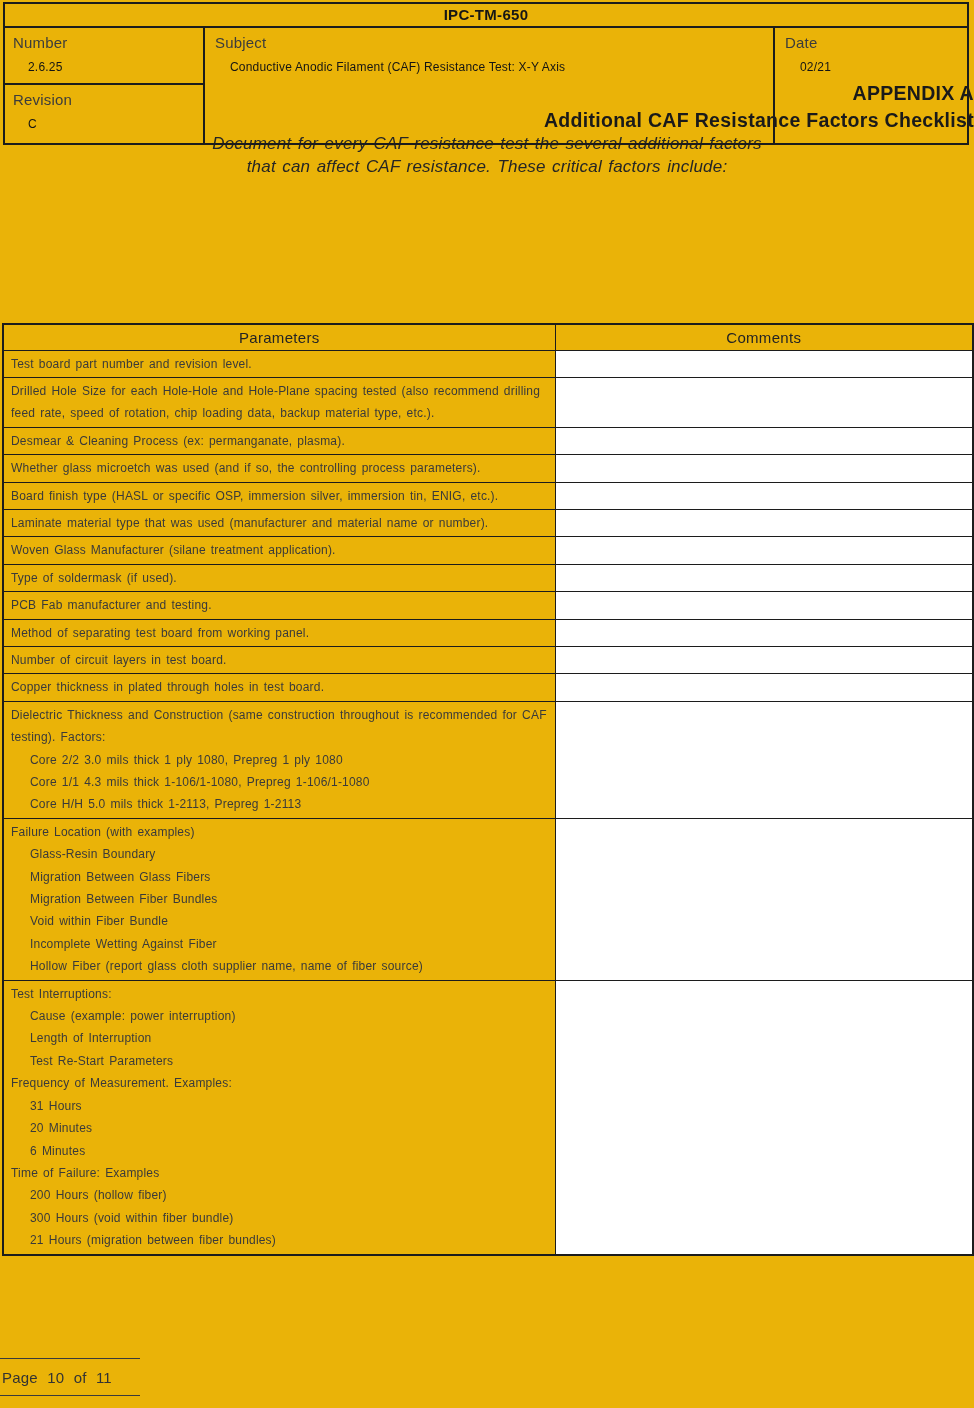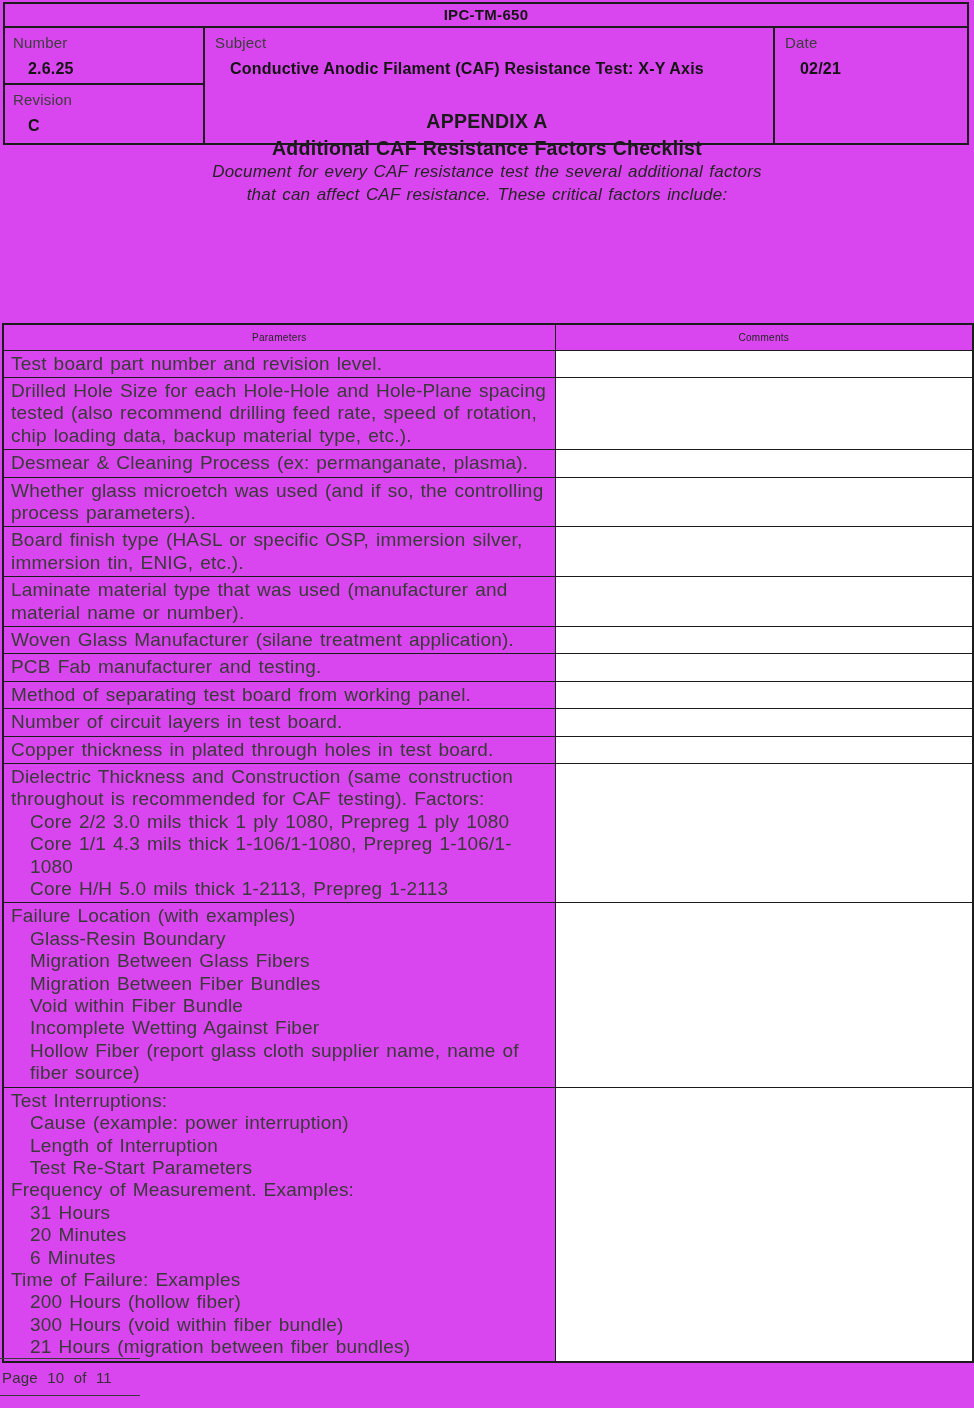--- a/index.html
+++ b/index.html
@@ -1,21 +1,21 @@
 <!DOCTYPE html>
 <html><head>
 <meta charset="utf-8">
 <style>
   * { box-sizing: border-box; margin: 0; padding: 0; }
   html, body { background: #ffffff; }
   .page {
     position: relative;
     width: 974px;
     height: 1408px;
-    background: #d946ef;
+    background: #eab308;
     font-family: "Liberation Sans", sans-serif;
     color: #383838;
     overflow: hidden;
   }
 
   
   .header-box {
     position: absolute;
     left: 3px; top: 2px;
     width: 966px; height: 143px;
@@ -32,28 +32,28 @@
   }
   .header-grid { display: flex; height: 115px; }
   .col-number { width: 200px; border-right: 2px solid #1c1c1c; display: flex; flex-direction: column; }
   .num-cell { height: 57px; border-bottom: 2px solid #1c1c1c; padding: 6px 8px; }
   .rev-cell { flex: 1; padding: 6px 8px; }
   .col-subject { flex: 1; padding: 6px 10px; }
   .col-date { width: 194px; border-left: 2px solid #1c1c1c; padding: 6px 10px; }
   .cell-label { font-size: 15px; color: #3c3c3c; letter-spacing: 0.2px; }
   .cell-value {
     margin-top: 9px; padding-left: 15px;
-    font-size: 16px; font-weight: bold;
+    font-size: 12px; font-weight: normal;
     color: #141414; letter-spacing: 0.2px;
   }
 
   
   .appendix-title {
-    margin-top: 110px;
-    text-align: center;
+    margin-top: 82px;
+    text-align: right;
     font-size: 19.5px; font-weight: bold;
     color: #1a1a1a; letter-spacing: 0.3px;
   }
   .title-line + .title-line { margin-top: 4px; }
   .intro {
     text-align: center;
     font-style: italic;
     font-size: 17px; line-height: 23px;
     color: #252525; letter-spacing: 0.2px; word-spacing: 1.5px;
   }
@@ -63,28 +63,28 @@
     position: absolute;
     left: 2px; top: 323px;
     width: 970px;
     border-collapse: collapse;
     table-layout: fixed;
     border: 2px solid #1c1c1c;
   }
   .checklist th, .checklist td { border: 1.5px solid #1c1c1c; vertical-align: top; }
   .checklist th {
     height: 26px;
-    font-size: 10px; font-weight: normal;
+    font-size: 15px; font-weight: normal;
     color: #242424;
     text-align: center; vertical-align: middle;
     letter-spacing: 0.3px;
   }
   .checklist td.param-cell {
     padding: 2px 7px 2px 7px;
-    font-size: 19px;
+    font-size: 12px;
     line-height: 22.4px;
     color: #3a3a3a;
     letter-spacing: 0.2px;
     word-spacing: 1.5px;
   }
   .checklist td.comment-cell { background: #ffffff; }
   .param-cell .line.indent { padding-left: 19px; }
 
   
   .footer { position: absolute; left: 0; top: 1358px; width: 220px; }
@@ -183,20 +183,26 @@
           <td class="comment-cell"></td>
         </tr>
         <tr>
           <td class="param-cell">
             <div class="line">Woven Glass Manufacturer (silane treatment application).</div>
           </td>
           <td class="comment-cell"></td>
         </tr>
         <tr>
           <td class="param-cell">
+            <div class="line">Type of soldermask (if used).</div>
+          </td>
+          <td class="comment-cell"></td>
+        </tr>
+        <tr>
+          <td class="param-cell">
             <div class="line">PCB Fab manufacturer and testing.</div>
           </td>
           <td class="comment-cell"></td>
         </tr>
         <tr>
           <td class="param-cell">
             <div class="line">Method of separating test board from working panel.</div>
           </td>
           <td class="comment-cell"></td>
         </tr>

